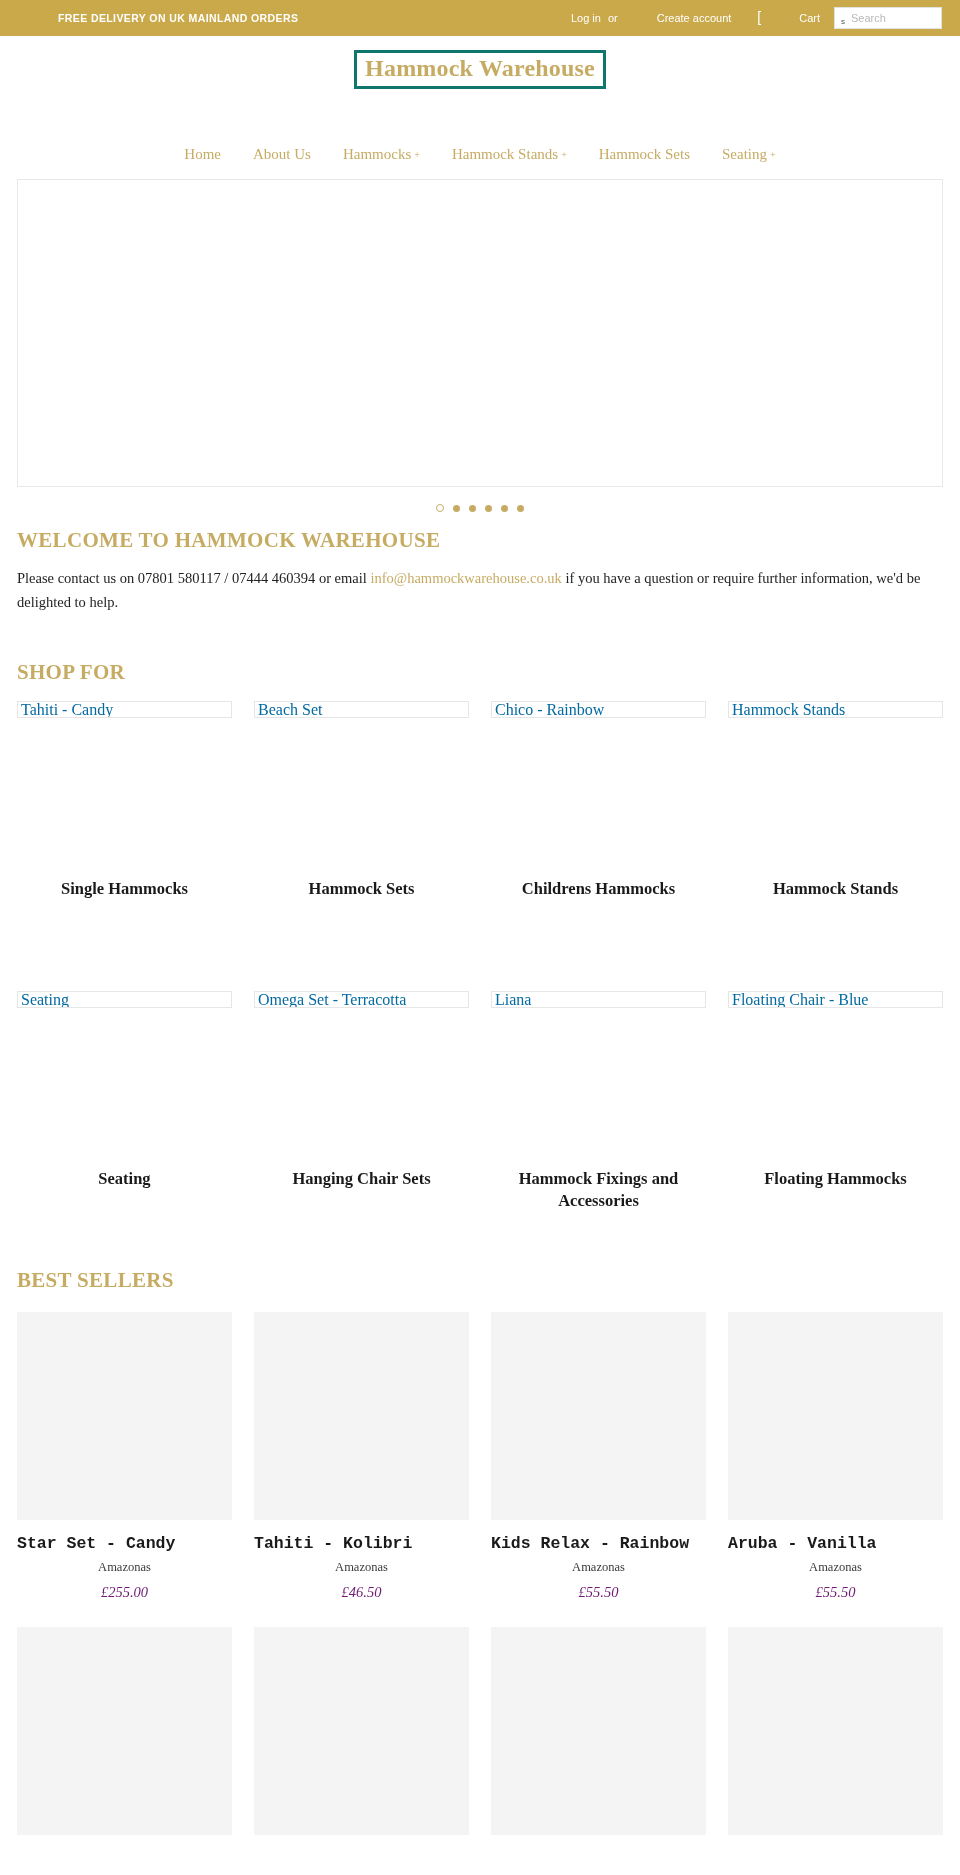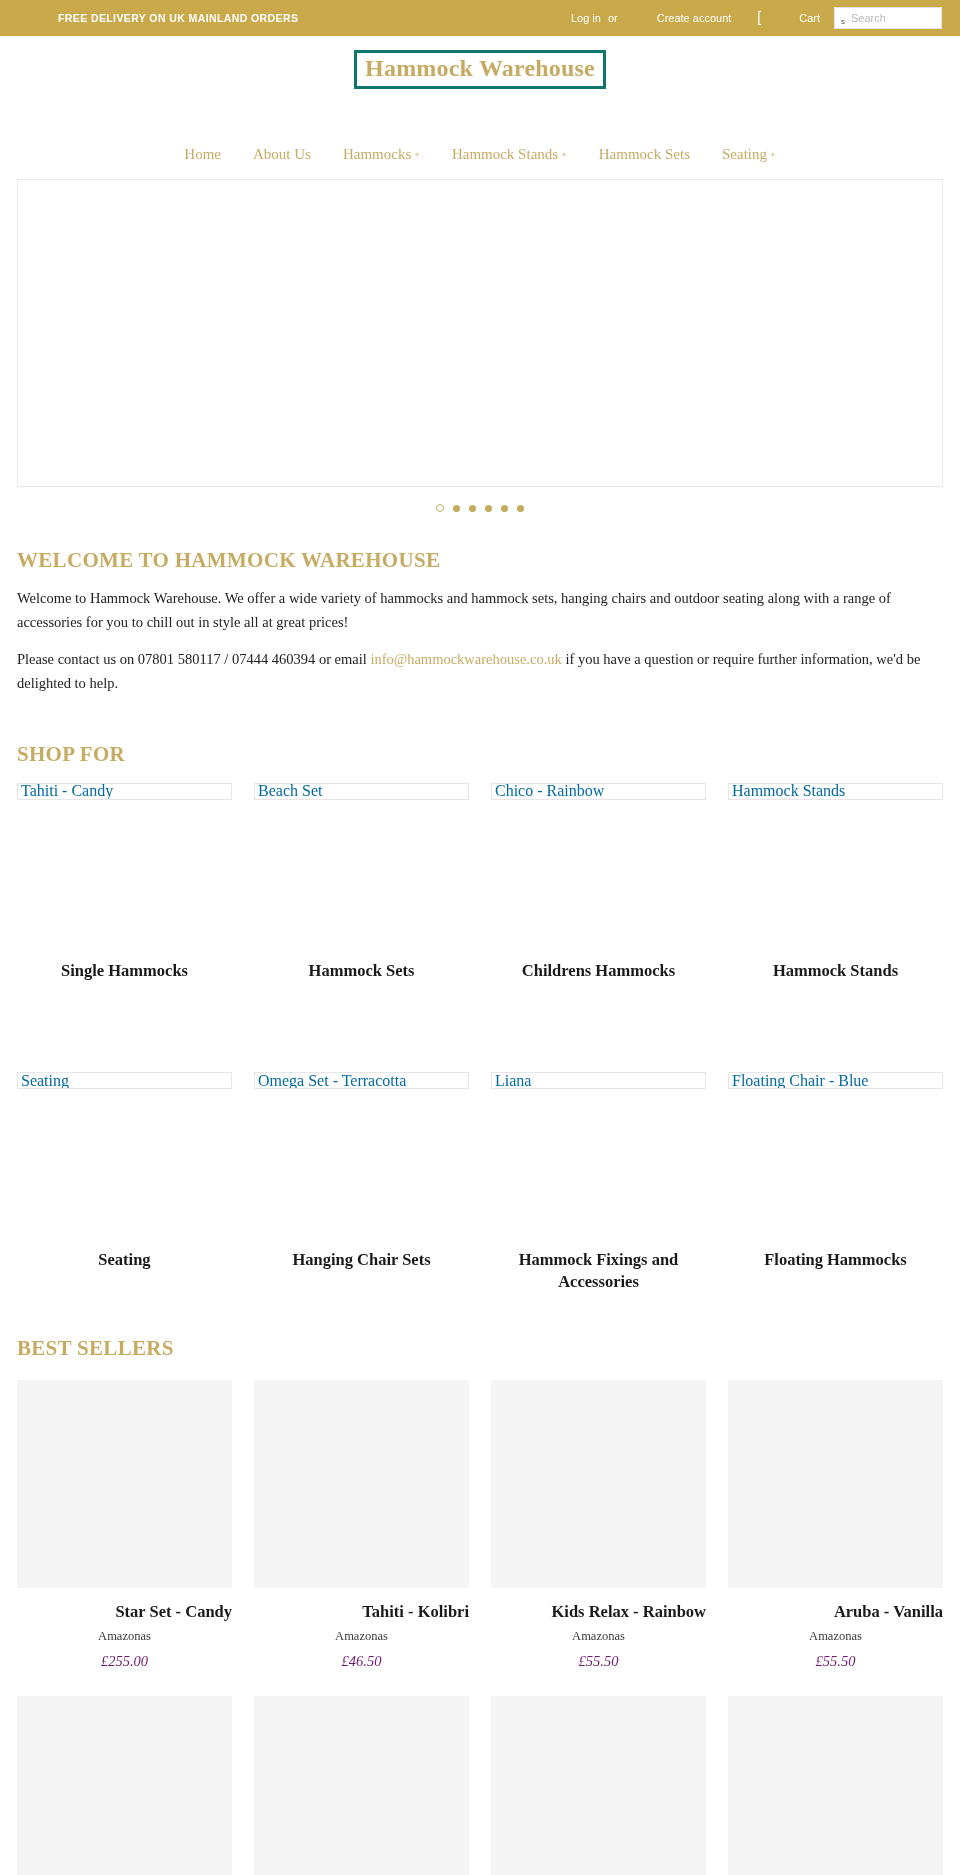--- a/index.html
+++ b/index.html
@@ -172,21 +172,21 @@
   }
 
   .section-title {
     font-family: "Liberation Serif", serif;
     font-size: 21px;
     font-weight: bold;
     color: #c6ab63;
     letter-spacing: 0.3px;
     margin: 0;
   }
-  #welcome-heading { margin-top: 32px; }
+  #welcome-heading { margin-top: 12px; }
 
   .body-para {
     font-family: "Liberation Serif", serif;
     font-size: 14.5px;
     color: #222;
     line-height: 1.63;
     margin: 14px 0 0 0;
   }
   .email-link {
     color: #c6ab63;
@@ -227,42 +227,42 @@
     font-family: "Liberation Serif", serif;
     font-size: 16.5px;
     font-weight: bold;
     color: #1a1a1a;
     text-align: center;
     line-height: 1.33;
   }
   .cat-row-gap { height: 75px; }
 
   
-  #best-sellers-heading { margin-top: 43px; font-family: Liberation Serif, serif; }
+  #best-sellers-heading { margin-top: 56px; font-family: Liberation Serif, serif; }
 
   .prod-grid {
     display: grid;
     grid-template-columns: repeat(4, 1fr);
     column-gap: 22px;
     row-gap: 26px;
     margin-top: 19px;
     padding-bottom: 6px;
   }
   .prod-card { display: flex; flex-direction: column; }
   .prod-img {
     width: 100%;
     height: 208px;
     background: #f4f4f4;
   }
   .prod-title {
-    font-family: Liberation Serif, serif;
+    font-family: Liberation Mono, monospace;
     font-size: 16.5px;
     font-weight: bold;
     color: #1a1a1a;
-    text-align: right;
+    text-align: left;
     margin-top: 14px;
   }
   .prod-vendor {
     font-family: "Liberation Serif", serif;
     font-size: 12.5px;
     color: #3a3a3a;
     text-align: center;
     margin-top: 7px;
   }
   .prod-price {
@@ -314,21 +314,20 @@
     <span class="dot"></span>
     <span class="dot"></span>
     <span class="dot"></span>
     <span class="dot"></span>
   </div>
 
 <div class="wrap">
 
   <h2 class="section-title" id="welcome-heading">WELCOME TO HAMMOCK WAREHOUSE</h2>
 
-  <p class="body-para">Welcome to Hammock Warehouse. We offer a wide variety of hammocks and hammock sets, hanging chairs and outdoor seating along with a range of accessories for you to chill out in style all at great prices!</p>
 
   <p class="body-para">
     <span>Please contact us on 07801 580117 / 07444 460394 or email </span><a class="email-link">info@hammockwarehouse.co.uk</a><span> if you have a question or require further information, we'd be delighted to help.</span>
   </p>
 
   <h2 class="section-title" id="shop-for-heading">SHOP FOR</h2>
 
   <div class="cat-grid" id="cat-grid-1">
       <div class="cat-cell">
         <div class="alt-box">

